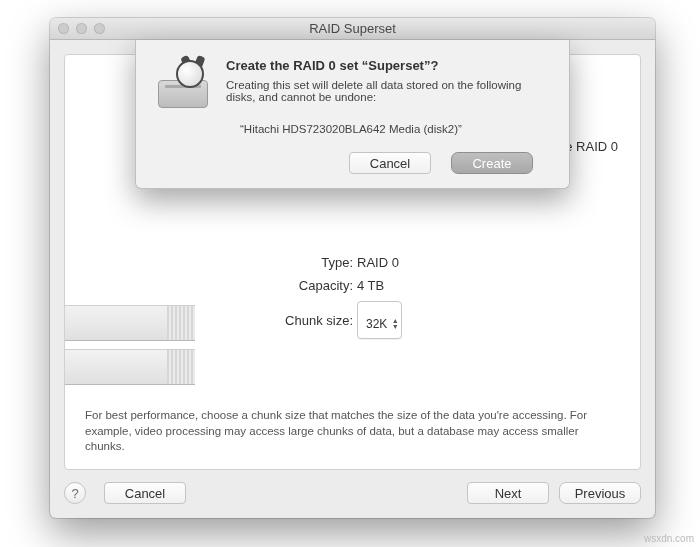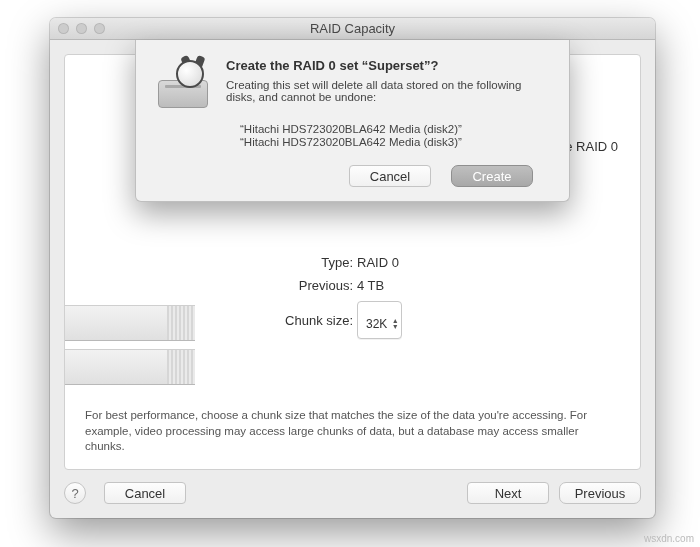--- a/index.html
+++ b/index.html
@@ -203,35 +203,35 @@
 </head>
 <body>
 
 <div class="window">
   <div class="titlebar">
     <div class="traffic">
       <div class="tl-dot"></div>
       <div class="tl-dot"></div>
       <div class="tl-dot"></div>
     </div>
-    <div class="wintitle">RAID Capacity</div>
+    <div class="wintitle">RAID Superset</div>
   </div>
 
   <div class="content">
     <div class="panel">
 
       <div class="panel-head-right">e RAID 0</div>
 
       <div class="props">
         <div class="prow">
           <div class="plabel">Type:</div>
           <div class="pval">RAID 0</div>
         </div>
         <div class="prow">
-          <div class="plabel">Previous:</div>
+          <div class="plabel">Capacity:</div>
           <div class="pval">4 TB</div>
         </div>
         <div class="prow">
           <div class="plabel">Chunk size:</div>
           <div class="select">
             <span>32K</span>
             <span class="stepper">
               <span>▴</span>
                 <span>▾</span>
             </span>
@@ -264,21 +264,20 @@
           <div class="du-ear1"></div>
           <div class="du-ear2"></div>
           <div class="du-scope"></div>
         </div>
       </div>
       <div class="sheet-text">
         <div class="sheet-title">Create the RAID 0 set “Superset”?</div>
         <div class="sheet-msg">Creating this set will delete all data stored on the following disks, and cannot be undone:</div>
         <div class="sheet-list">
           <div>“Hitachi HDS723020BLA642 Media (disk2)”</div>
-          <div>“Hitachi HDS723020BLA642 Media (disk3)”</div>
         </div>
       </div>
     </div>
     <div class="sheet-actions">
       <div class="btn">Cancel</div>
       <div class="btn btn-primary">Create</div>
     </div>
   </div>
 </div>
 

